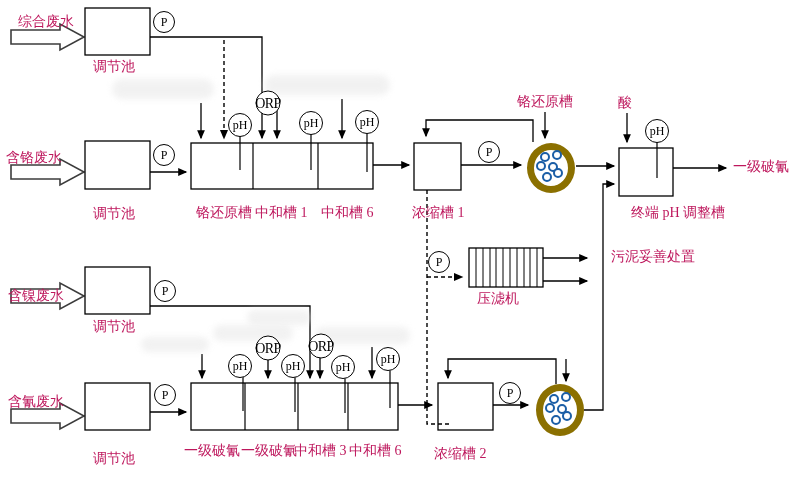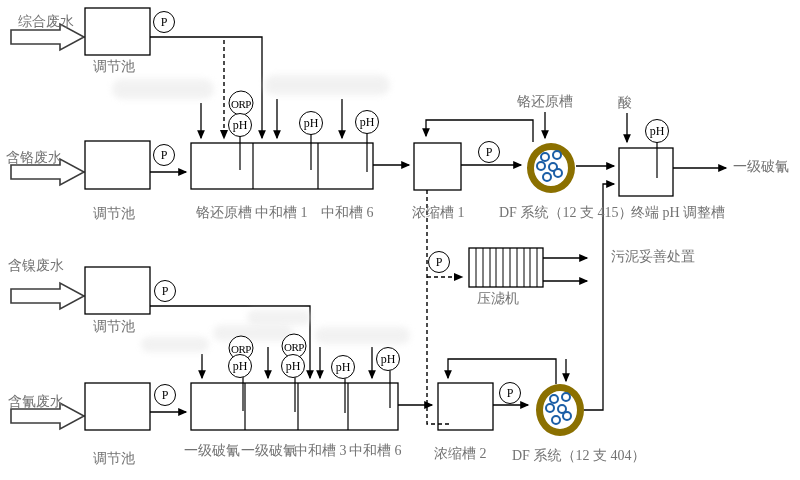--- a/index.html
+++ b/index.html
@@ -1,25 +1,25 @@
 <!DOCTYPE html>
 <html><head>
 <meta charset="utf-8">
 <style>
   html,body{margin:0;padding:0;background:#fff;}
   #canvas{position:relative;width:800px;height:480px;background:#fff;overflow:hidden;
           font-family:"Liberation Serif","DejaVu Serif",serif;}
   #canvas svg{position:absolute;left:0;top:0;}
-  .lbl{position:absolute;font-size:14px;line-height:15px;color:#737373;white-space:nowrap;}
+  .lbl{position:absolute;font-size:14px;line-height:15px;color:#be185d;white-space:nowrap;}
   .inst{position:absolute;border:1.3px solid #000;border-radius:50%;background:#fff;
         display:flex;align-items:center;justify-content:center;
         transform:translate(-50%,-50%);z-index:5;color:#000;}
   .p  {width:20px;height:20px;font-size:12px;}
   .ph {width:22px;height:22px;font-size:12px;}
-  .orp{width:23px;height:23px;font-size:11px;letter-spacing:-.5px;}
+  .orp{width:23px;height:23px;font-size:14px;letter-spacing:-.5px;margin-left:27px;}
   .df{position:absolute;box-sizing:border-box;border:7px solid #8B7000;border-radius:50%;
       background:#fff;z-index:4;}
   .dot{position:absolute;box-sizing:border-box;width:10px;height:10px;border:2.6px solid #1B5EA6;
        border-radius:50%;background:#fff;}
   .blur{position:absolute;background:#e9e9e9;opacity:.6;filter:blur(3px);border-radius:10px;z-index:2;}
 </style>
 </head>
 <body>
 
 <div id="canvas">
@@ -157,39 +157,37 @@
   <div class="inst ph" style="left:657px;top:131px">pH</div>
   <div class="inst orp" style="left:241px;top:348px">ORP</div>
   <div class="inst ph" style="left:240px;top:366px">pH</div>
   <div class="inst orp" style="left:294px;top:346px">ORP</div>
   <div class="inst ph" style="left:293px;top:366px">pH</div>
   <div class="inst ph" style="left:343px;top:367px">pH</div>
   <div class="inst ph" style="left:388px;top:359px">pH</div>
 
   <div class="lbl" style="left:18px;top:14px">综合废水</div>
   <div class="lbl" style="left:6px;top:150px">含铬废水</div>
-  <div class="lbl" style="left:8px;top:258px">含镍废水</div>
+  <div class="lbl" style="left:8px;top:288px">含镍废水</div>
   <div class="lbl" style="left:8px;top:394px">含氰废水</div>
 
   <div class="lbl" style="left:93px;top:59px">调节池</div>
   <div class="lbl" style="left:93px;top:206px">调节池</div>
   <div class="lbl" style="left:93px;top:319px">调节池</div>
   <div class="lbl" style="left:93px;top:451px">调节池</div>
   <div class="lbl" style="left:196px;top:205px">铬还原槽</div>
   <div class="lbl" style="left:255px;top:205px">中和槽 1</div>
   <div class="lbl" style="left:321px;top:205px">中和槽 6</div>
   <div class="lbl" style="left:412px;top:205px">浓缩槽 1</div>
-  <div class="lbl" style="left:499px;top:205px">DF 系统（12 支 415）</div>
   <div class="lbl" style="left:631px;top:205px">终端 pH 调整槽</div>
   <div class="lbl" style="left:477px;top:291px">压滤机</div>
   <div class="lbl" style="left:184px;top:443px">一级破氰</div>
   <div class="lbl" style="left:241px;top:443px">一级破氰</div>
   <div class="lbl" style="left:294px;top:443px">中和槽 3</div>
   <div class="lbl" style="left:349px;top:443px">中和槽 6</div>
   <div class="lbl" style="left:434px;top:446px">浓缩槽 2</div>
-  <div class="lbl" style="left:512px;top:448px">DF 系统（12 支 404）</div>
 
   <div class="lbl" style="left:517px;top:94px">铬还原槽</div>
   <div class="lbl" style="left:618px;top:95px">酸</div>
   <div class="lbl" style="left:733px;top:159px">一级破氰</div>
   <div class="lbl" style="left:611px;top:249px">污泥妥善处置</div>
 
 </div>
 
 </body></html>

